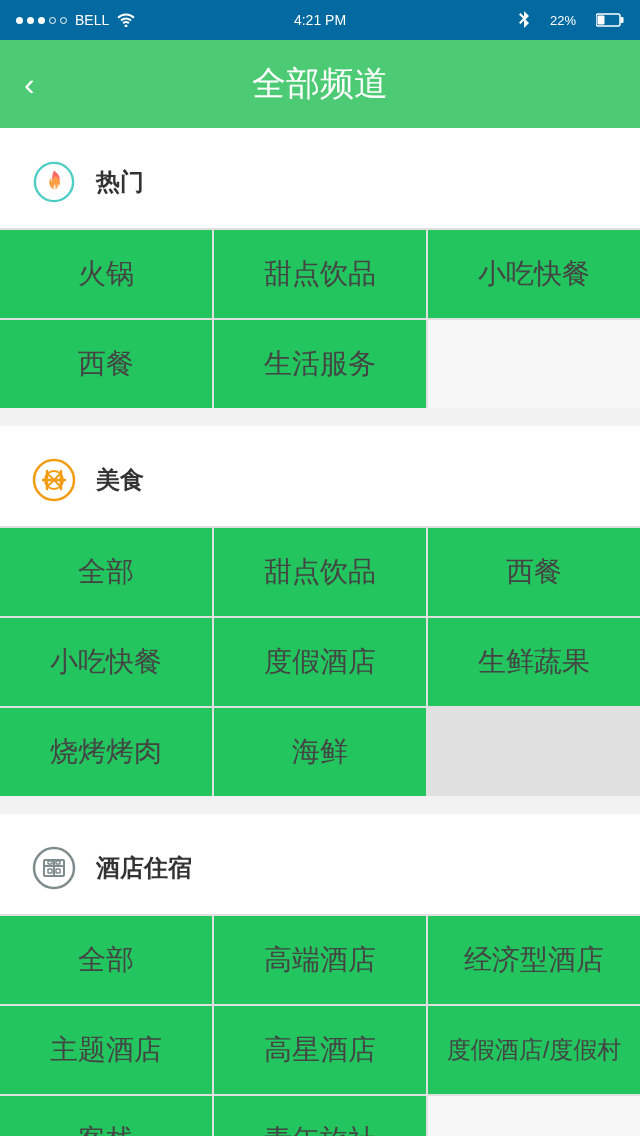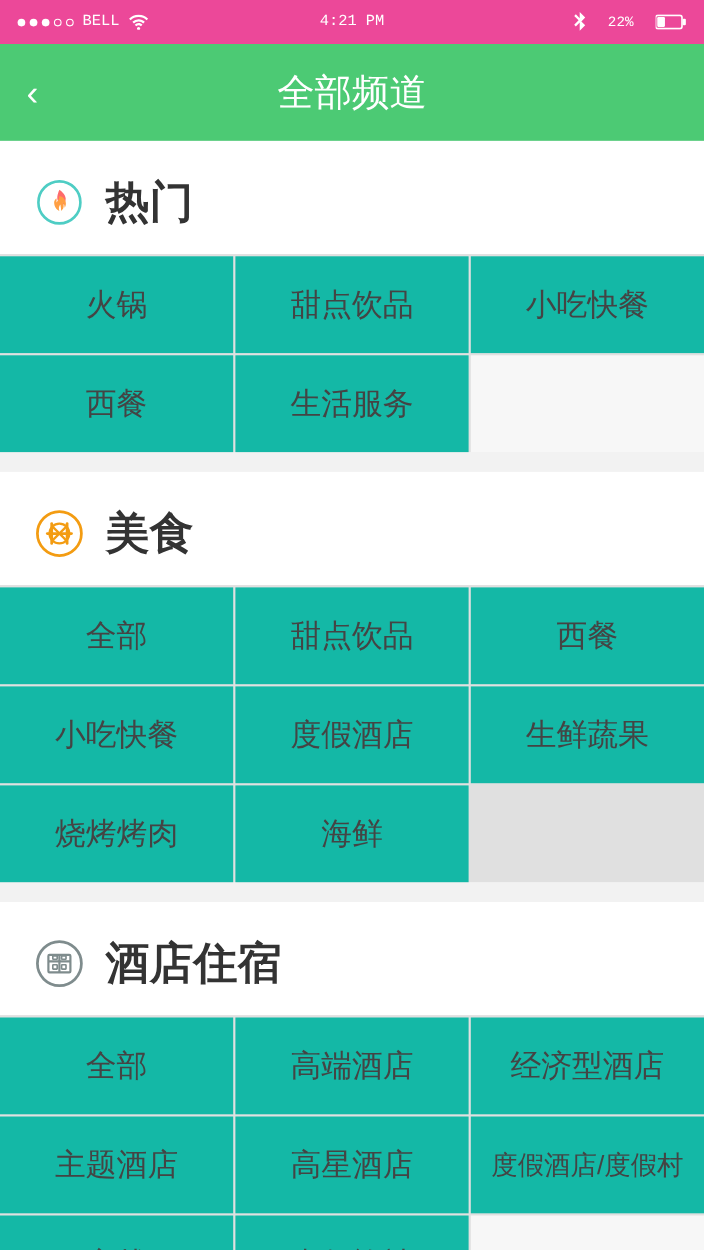--- a/index.html
+++ b/index.html
@@ -10,29 +10,28 @@
       background: #f2f2f2;
       font-family: -apple-system, "PingFang SC", "Helvetica Neue", Arial, sans-serif;
       font-size: 28px;
       color: #333;
     }
 
     
     .status-bar {
       width: 100%;
       height: 40px;
-      background: #ec4899;
+      background: #0369a1;
       display: flex;
       align-items: center;
       justify-content: space-between;
       padding: 0 16px;
       color: white;
       font-size: 14px;
       font-weight: 500;
-      font-family: Liberation Mono, monospace;
     }
     .status-left { display: flex; align-items: center; gap: 4px; }
     .status-center { position: absolute; left: 50%; transform: translateX(-50%); font-size: 14px; }
     .status-right { display: flex; align-items: center; gap: 20px; font-size: 13px; }
     .dot { width: 7px; height: 7px; border-radius: 50%; background: white; display: inline-block; }
     .dot.empty { background: transparent; border: 1.5px solid white; }
 
     
     .nav-bar {
       width: 100%;
@@ -74,36 +73,36 @@
       gap: 16px;
     }
     .section-icon {
       width: 52px;
       height: 52px;
       display: flex;
       align-items: center;
       justify-content: center;
     }
     .section-title {
-      font-size: 40px;
+      font-size: 24px;
       font-weight: 600;
       color: #333;
     }
 
     
     .grid {
       display: grid;
       grid-template-columns: repeat(3, 1fr);
       gap: 2px;
       background: #e0e0e0;
       border-top: 2px solid #e0e0e0;
       margin: 0;
     }
     .grid-item {
-      background: #14b8a6;
+      background: #22c55e;
       display: flex;
       align-items: center;
       justify-content: center;
       height: 88px;
       font-size: 28px;
       color: #444;
       cursor: pointer;
     }
 
     

